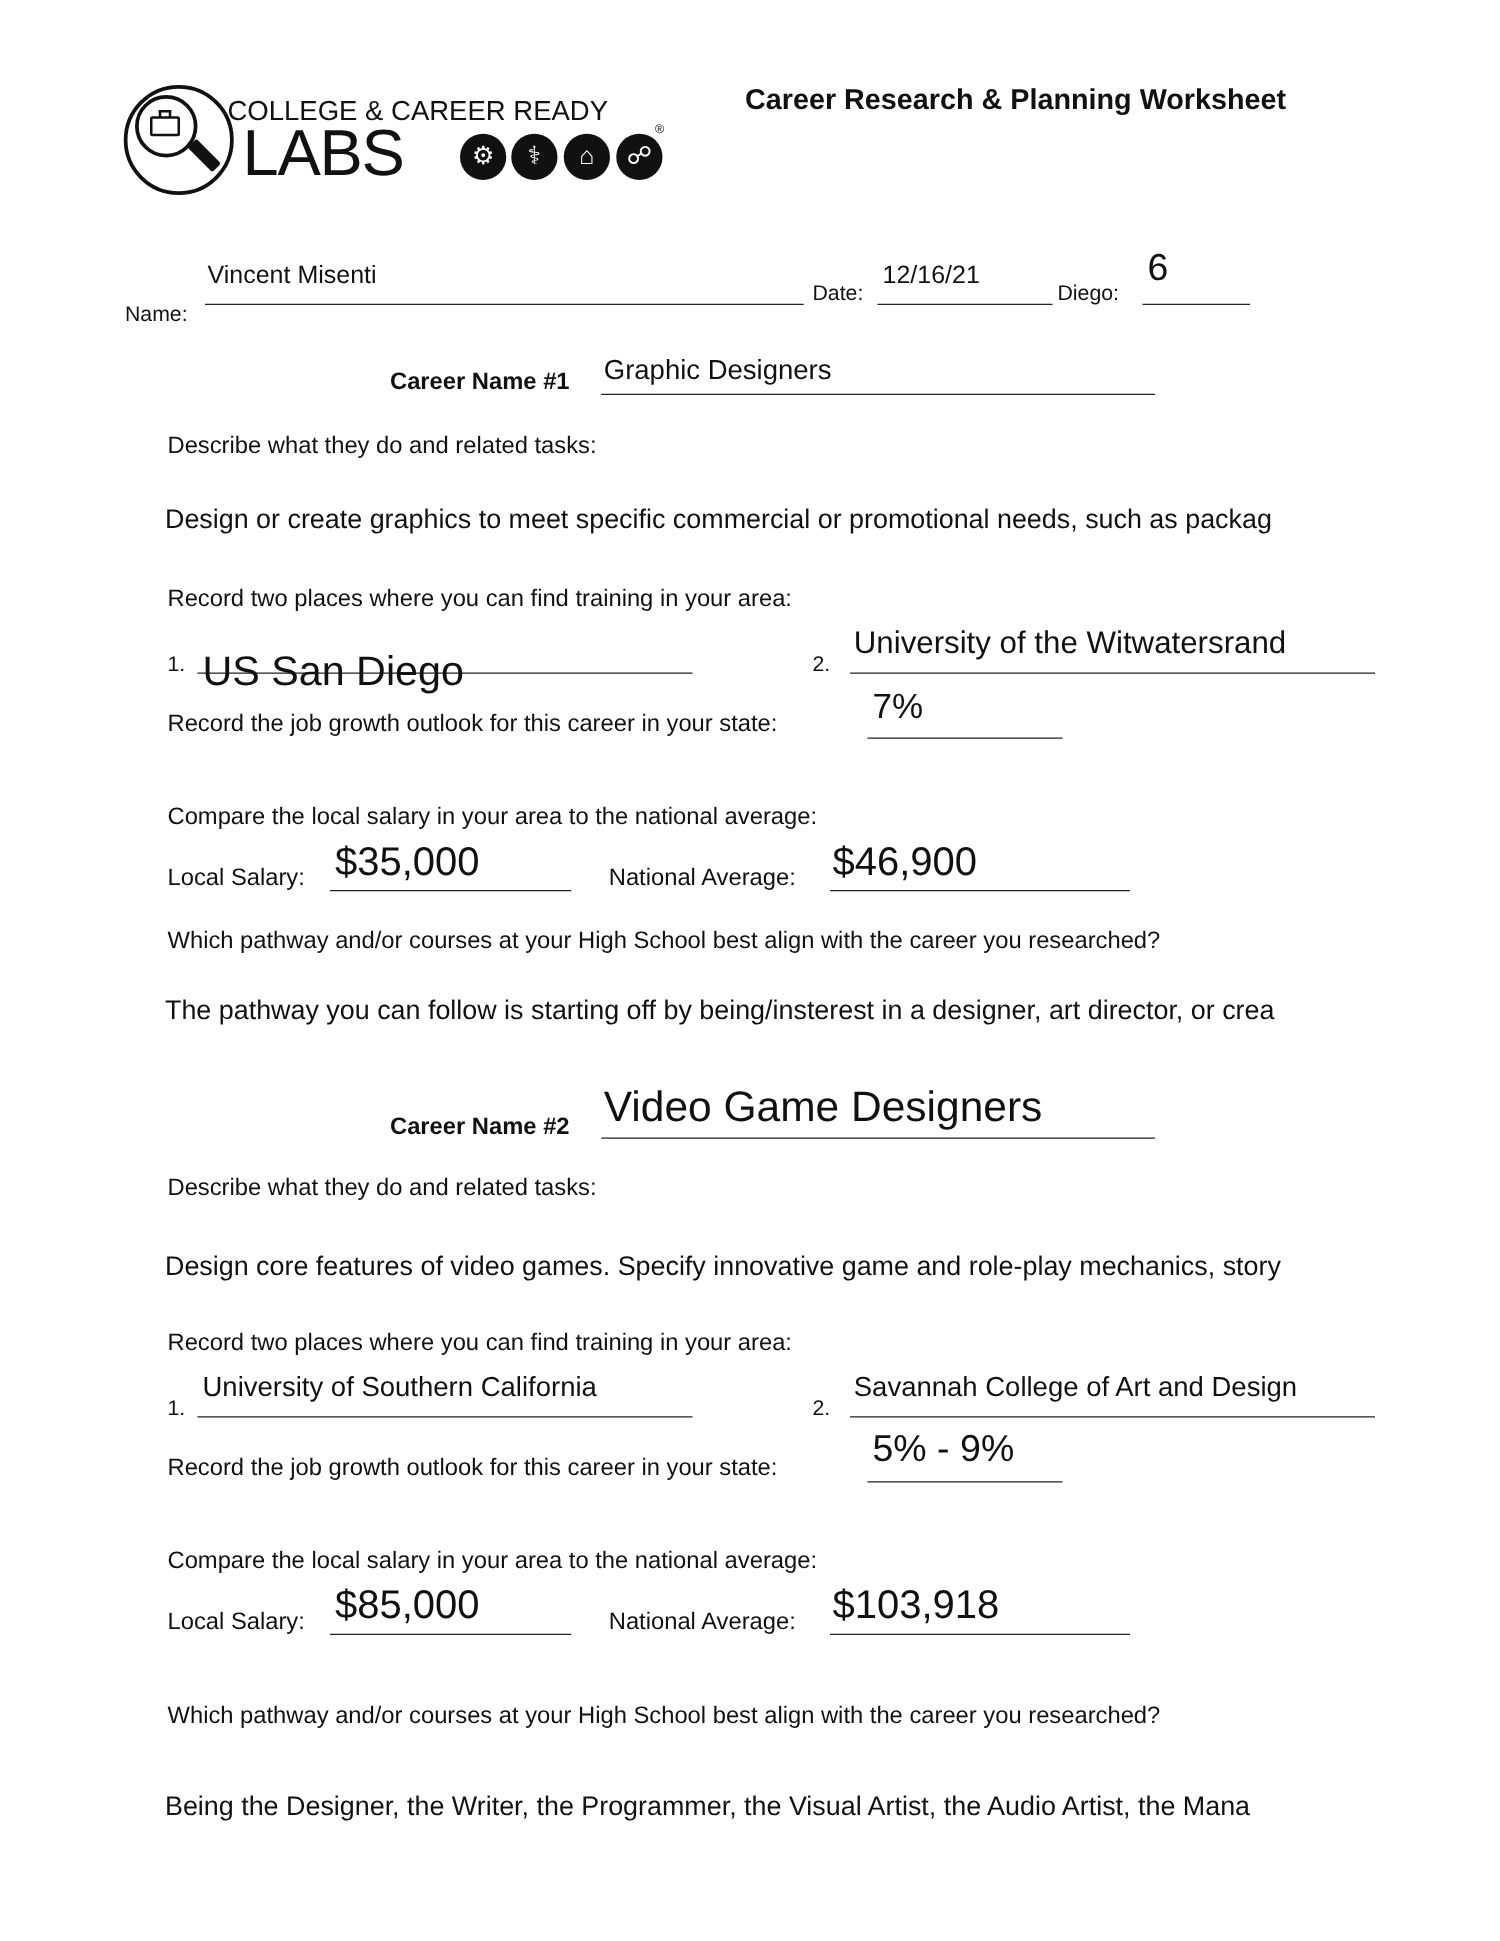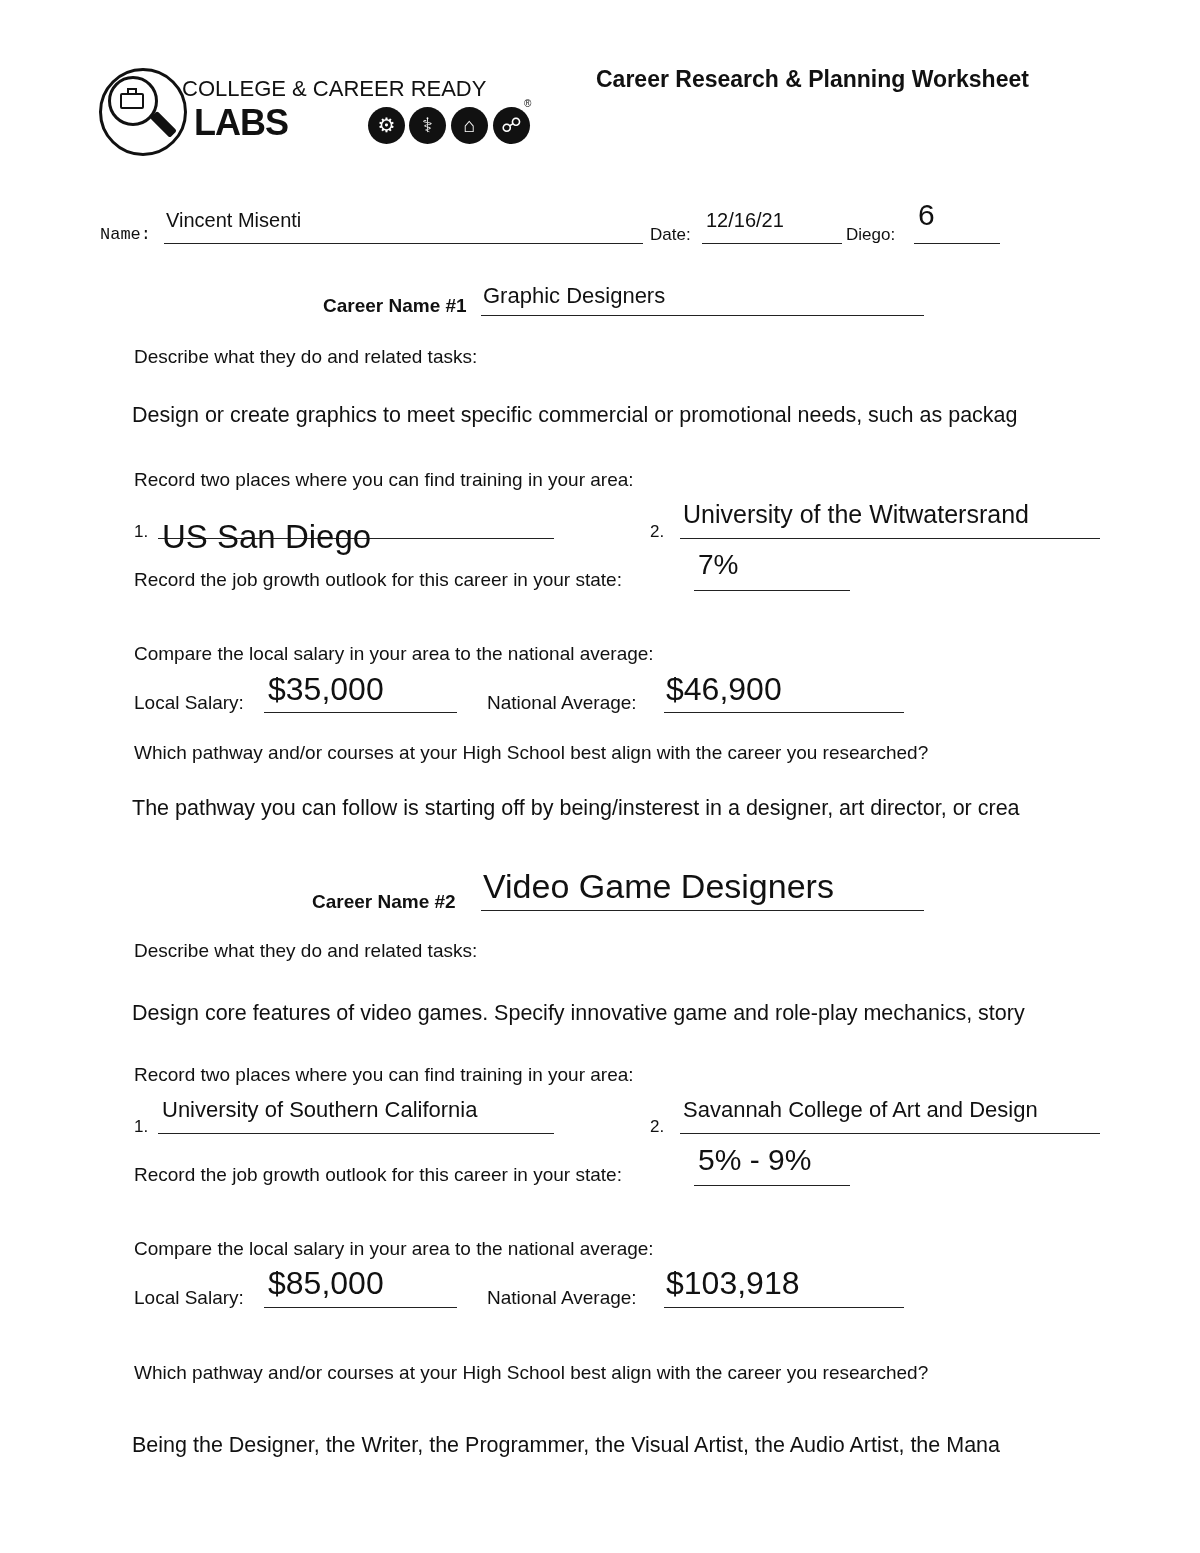--- a/index.html
+++ b/index.html
@@ -17,21 +17,21 @@
                    border:3px solid #111; border-radius:50%; box-sizing:border-box; }
     .logo-lens { position:absolute; left:108px; top:76px; width:50px; height:50px;
                  border:3px solid #111; border-radius:50%; box-sizing:border-box; background:#fff; }
     .logo-handle { position:absolute; left:150px; top:118px; width:10px; height:28px;
                    background:#111; transform:rotate(-45deg); transform-origin:top left; border-radius:2px; }
     .logo-brief { position:absolute; left:120px; top:93px; width:24px; height:16px;
                   border:2px solid #111; border-radius:2px; box-sizing:border-box; }
     .logo-brief-handle { position:absolute; left:127px; top:88px; width:10px; height:6px;
                   border:2px solid #111; border-bottom:none; box-sizing:border-box; }
     .logo-top { position:absolute; left:182px; top:76px; font-size:22px; letter-spacing:0px; color:#111; }
-    .logo-labs { position:absolute; left:194px; top:94px; font-size:36px; font-weight:bold; letter-spacing:-1px; color:#111; line-height:58px; }
+    .logo-labs { position:absolute; left:194px; top:94px; font-size:52px; font-weight:normal; letter-spacing:-1px; color:#111; line-height:58px; }
     .logo-dot { position:absolute; width:37px; height:37px; border-radius:50%; background:#111; color:#fff;
                 font-size:20px; line-height:37px; text-align:center; }
     .logo-reg { position:absolute; left:524px; top:98px; font-size:10px; color:#111; }
   </style>
 </head>
 <body>
 
 <div>
   <div class="logo-circle"></div>
   <div class="logo-handle"></div>
@@ -43,35 +43,35 @@
   <div class="logo-dot" style="left:368px; top:107px;">⚙</div>
   <div class="logo-dot" style="left:409px; top:107px;">⚕</div>
   <div class="logo-dot" style="left:451px; top:107px;">⌂</div>
   <div class="logo-dot" style="left:493px; top:107px;">☍</div>
   <div class="logo-reg">®</div>
 </div>
 
 <div class="abs bold" style="left:596px; top:66px; font-size:23px;">Career Research &amp; Planning Worksheet</div>
 
 <div>
-  <div class="abs small-label" style="left:100px; top:225px;font-family:Liberation Mono, monospace;">Name:</div>
+  <div class="abs small-label" style="left:100px; top:242px;">Name:</div>
   <div class="line" style="left:164px; top:243px; width:479px;"></div>
   <div class="fill" style="left:166px; top:209px; font-size:20px;">Vincent Misenti</div>
 
   <div class="abs small-label" style="left:650px; top:225px;">Date:</div>
   <div class="line" style="left:702px; top:243px; width:140px;"></div>
   <div class="fill" style="left:706px; top:209px; font-size:20px;">12/16/21</div>
 
   <div class="abs small-label" style="left:846px; top:225px;">Diego:</div>
   <div class="line" style="left:914px; top:243px; width:86px;"></div>
   <div class="fill" style="left:918px; top:198px; font-size:30px;">6</div>
 </div>
 
 <section>
-  <div class="abs bold" style="left:323px; top:295px; font-size:19px;">Career Name #1</div>
+  <div class="abs bold" style="left:312px; top:295px; font-size:19px;">Career Name #1</div>
   <div class="line" style="left:481px; top:315px; width:443px;"></div>
   <div class="fill" style="left:483px; top:283px; font-size:22px;">Graphic Designers</div>
 
   <div class="abs label" style="left:134px; top:346px;">Describe what they do and related tasks:</div>
   <div class="fill clip" style="left:132px; top:403px; width:962px; font-size:21.5px;">Design or create graphics to meet specific commercial or promotional needs, such as packag</div>
 
   <div class="abs label" style="left:134px; top:469px;">Record two places where you can find training in your area:</div>
   <div class="abs small-label" style="left:134px; top:522px;">1.</div>
   <div class="line" style="left:158px; top:538px; width:396px;"></div>
   <div class="fill" style="left:162px; top:518px; font-size:33px;">US San Diego</div>

